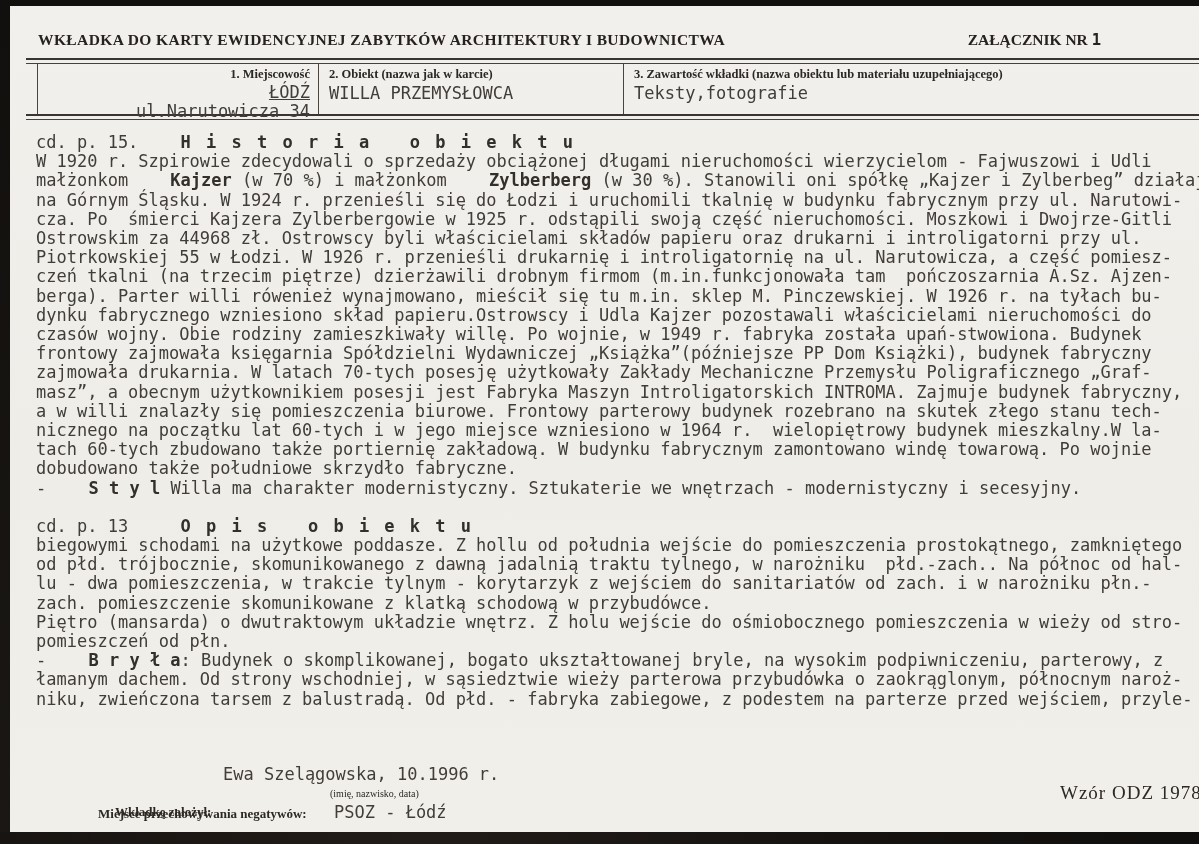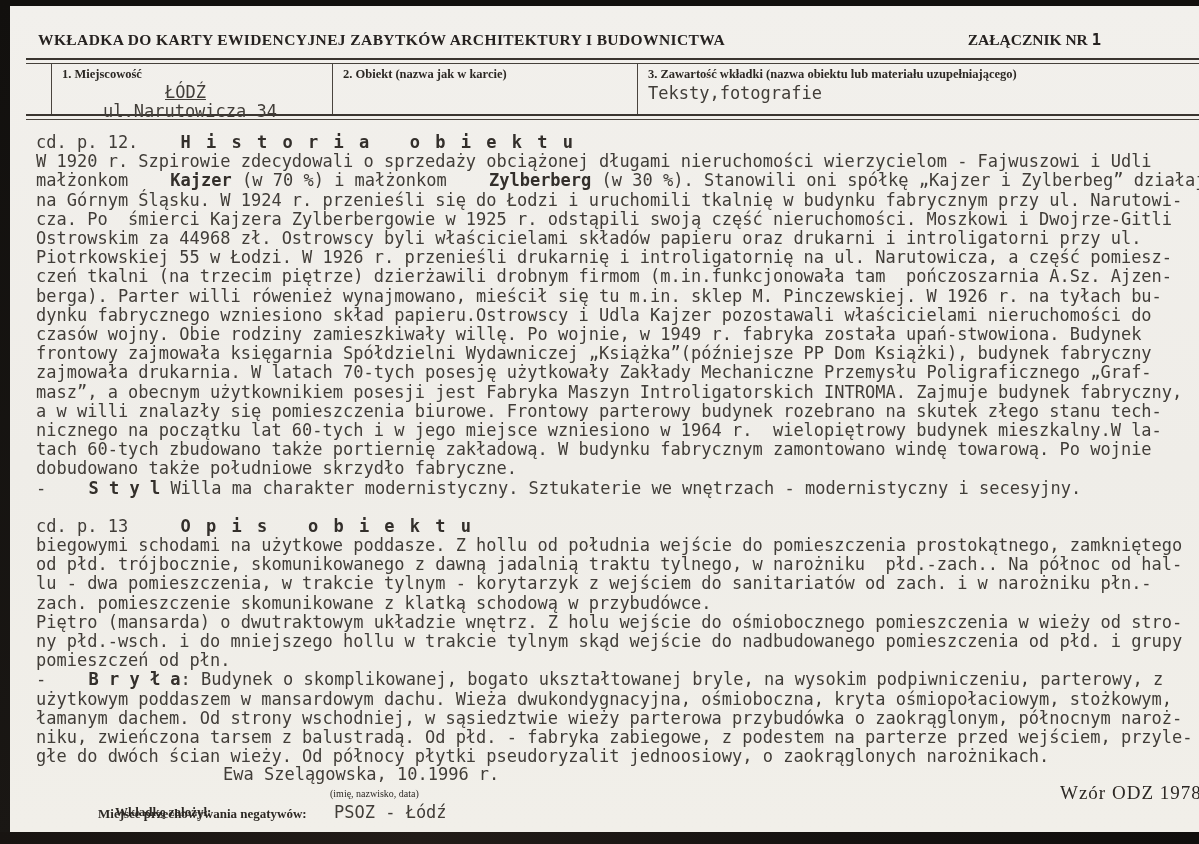--- a/index.html
+++ b/index.html
@@ -38,21 +38,21 @@
   .attachment { font-size: 15.5px; font-weight: bold; color: #262220; white-space: pre; }
   .attachment .num { font-family: "DejaVu Sans Mono", monospace; font-weight: bold; }
   
   .dbl-rule {
     margin-left: 16px; height: 3px;
     border-top: 2px solid #3a3530;
     border-bottom: 1.5px solid #46413b;
   }
   .id-table { margin-left: 16px; display: flex; height: 50px; }
   .cell { box-sizing: border-box; padding: 3px 8px 0 10px; }
-  .cell.c1 { margin-left: 25px; width: 281px; border-left: 1.5px solid #4a443e; }
+  .cell.c1 { margin-left: 11px; width: 281px; border-left: 1.5px solid #4a443e; text-align: right; }
   .cell.c2 { width: 305px; border-left: 1.5px solid #4a443e; }
   .cell.c3 { flex: 1; border-left: 1.5px solid #4a443e; }
   .cell-label { font-size: 12.5px; font-weight: bold; color: #2c2824; white-space: pre; }
   .typed {
     font-family: "DejaVu Sans Mono", monospace;
     font-size: 17px; color: #413d38; white-space: pre; line-height: 19px;
   }
   .city   { margin: 1px 0 0 103px; text-decoration: underline; }
   .street { margin: 0 0 0 41px; }
   .cell-value { margin-top: 2px; }
@@ -92,31 +92,32 @@
 
     <div class="dbl-rule"></div>
     <div class="id-table">
       <div class="cell c1">
         <div class="cell-label">1. Miejscowość</div>
         <div class="typed city">ŁÓDŹ</div>
         <div class="typed street">ul.Narutowicza 34</div>
       </div>
       <div class="cell c2">
         <div class="cell-label">2. Obiekt (nazwa jak w karcie)</div>
+        <div class="typed cell-value">WILLA PRZEMYSŁOWCA</div>
       </div>
       <div class="cell c3">
         <div class="cell-label">3. Zawartość wkładki (nazwa obiektu lub materiału uzupełniającego)</div>
         <div class="typed cell-value">Teksty,fotografie</div>
       </div>
     </div>
     <div class="dbl-rule"></div>
 
     <div class="body-text">
       <div>
-          <div class="line heading-line"><span>cd. p. 12. </span><span class="b">H i s t o r i a   o b i e k t u</span></div>
+          <div class="line heading-line"><span>cd. p. 15. </span><span class="b">H i s t o r i a   o b i e k t u</span></div>
           <div class="line"><span>W 1920 r. Szpirowie zdecydowali o sprzedaży obciążonej długami nieruchomości wierzycielom - Fajwuszowi i Udli</span></div>
           <div class="line"><span>małżonkom </span><span class="b">Kajzer</span><span> (w 70 %) i małżonkom </span><span class="b">Zylberberg</span><span> (w 30 %). Stanowili oni spółkę „Kajzer i Zylberbeg” działającą</span></div>
           <div class="line"><span>na Górnym Śląsku. W 1924 r. przenieśli się do Łodzi i uruchomili tkalnię w budynku fabrycznym przy ul. Narutowi-</span></div>
           <div class="line"><span>cza. Po  śmierci Kajzera Zylberbergowie w 1925 r. odstąpili swoją część nieruchomości. Moszkowi i Dwojrze-Gitli</span></div>
           <div class="line"><span>Ostrowskim za 44968 zł. Ostrowscy byli właścicielami składów papieru oraz drukarni i introligatorni przy ul.</span></div>
           <div class="line"><span>Piotrkowskiej 55 w Łodzi. W 1926 r. przenieśli drukarnię i introligatornię na ul. Narutowicza, a część pomiesz-</span></div>
           <div class="line"><span>czeń tkalni (na trzecim piętrze) dzierżawili drobnym firmom (m.in.funkcjonowała tam  pończoszarnia A.Sz. Ajzen-</span></div>
           <div class="line"><span>berga). Parter willi rówenież wynajmowano, mieścił się tu m.in. sklep M. Pinczewskiej. W 1926 r. na tyłach bu-</span></div>
           <div class="line"><span>dynku fabrycznego wzniesiono skład papieru.Ostrowscy i Udla Kajzer pozostawali właścicielami nieruchomości do</span></div>
           <div class="line"><span>czasów wojny. Obie rodziny zamieszkiwały willę. Po wojnie, w 1949 r. fabryka została upań-stwowiona. Budynek</span></div>
@@ -129,27 +130,24 @@
           <div class="line"><span>dobudowano także południowe skrzydło fabryczne.</span></div>
           <div class="line"><span>- </span><span class="b">S t y l</span><span> Willa ma charakter modernistyczny. Sztukaterie we wnętrzach - modernistyczny i secesyjny.</span></div>
         </div>
       <div class="section-opis">
           <div class="line heading-line"><span>cd. p. 13  </span><span class="b">O p i s   o b i e k t u</span></div>
           <div class="line"><span>biegowymi schodami na użytkowe poddasze. Z hollu od południa wejście do pomieszczenia prostokątnego, zamkniętego</span></div>
           <div class="line"><span>od płd. trójbocznie, skomunikowanego z dawną jadalnią traktu tylnego, w narożniku  płd.-zach.. Na północ od hal-</span></div>
           <div class="line"><span>lu - dwa pomieszczenia, w trakcie tylnym - korytarzyk z wejściem do sanitariatów od zach. i w narożniku płn.-</span></div>
           <div class="line"><span>zach. pomieszczenie skomunikowane z klatką schodową w przybudówce.</span></div>
           <div class="line"><span>Piętro (mansarda) o dwutraktowym układzie wnętrz. Z holu wejście do ośmiobocznego pomieszczenia w wieży od stro-</span></div>
-          <div class="line"><span>ny płd.-wsch. i do mniejszego hollu w trakcie tylnym skąd wejście do nadbudowanego pomieszczenia od płd. i grupy</span></div>
           <div class="line"><span>pomieszczeń od płn.</span></div>
           <div class="line"><span>- </span><span class="b">B r y ł a</span><span>: Budynek o skomplikowanej, bogato ukształtowanej bryle, na wysokim podpiwniczeniu, parterowy, z</span></div>
-          <div class="line"><span>użytkowym poddaszem w mansardowym dachu. Wieża dwukondygnacyjna, ośmioboczna, kryta ośmiopołaciowym, stożkowym,</span></div>
           <div class="line"><span>łamanym dachem. Od strony wschodniej, w sąsiedztwie wieży parterowa przybudówka o zaokrąglonym, północnym naroż-</span></div>
           <div class="line"><span>niku, zwieńczona tarsem z balustradą. Od płd. - fabryka zabiegowe, z podestem na parterze przed wejściem, przyle-</span></div>
-          <div class="line"><span>głe do dwóch ścian wieży. Od północy płytki pseudoryzalit jednoosiowy, o zaokrąglonych narożnikach.</span></div>
         </div>
     </div>
 
     <div class="footer-item f-label pos-founder-label">Wkładkę założył:</div>
     <div class="footer-item f-typed pos-founder-value">Ewa Szelągowska, 10.1996 r.</div>
     <div class="footer-item f-hint pos-founder-hint">(imię, nazwisko, data)</div>
     <div class="footer-item f-note pos-pattern-note">Wzór ODZ 1978 r.</div>
     <div class="footer-item f-label pos-neg-label">Miejsce przechowywania negatywów:</div>
     <div class="footer-item f-typed pos-neg-value">PSOZ - Łódź</div>
 

